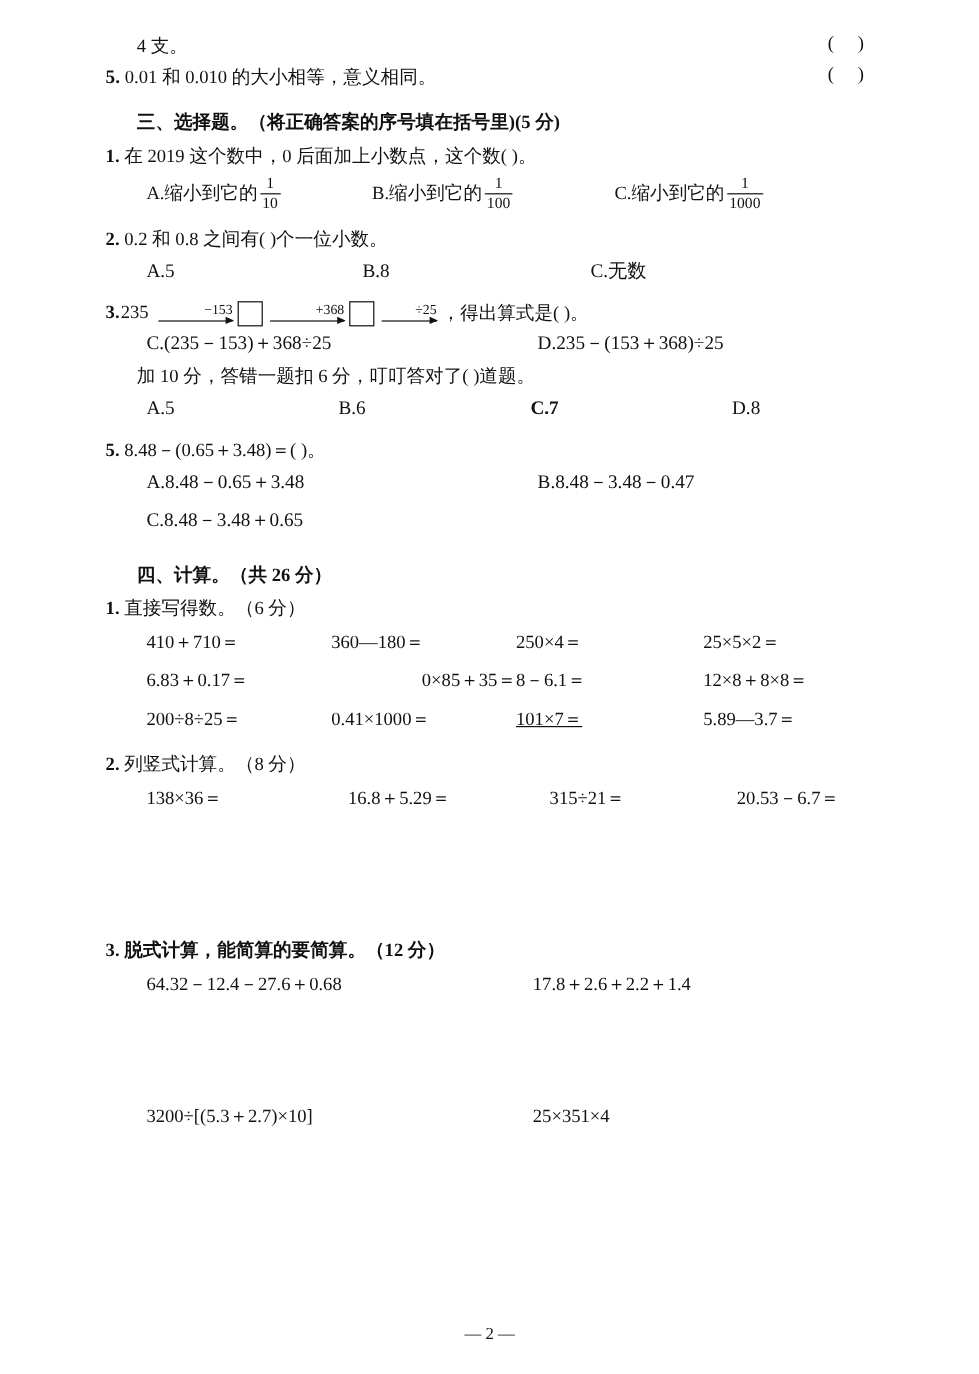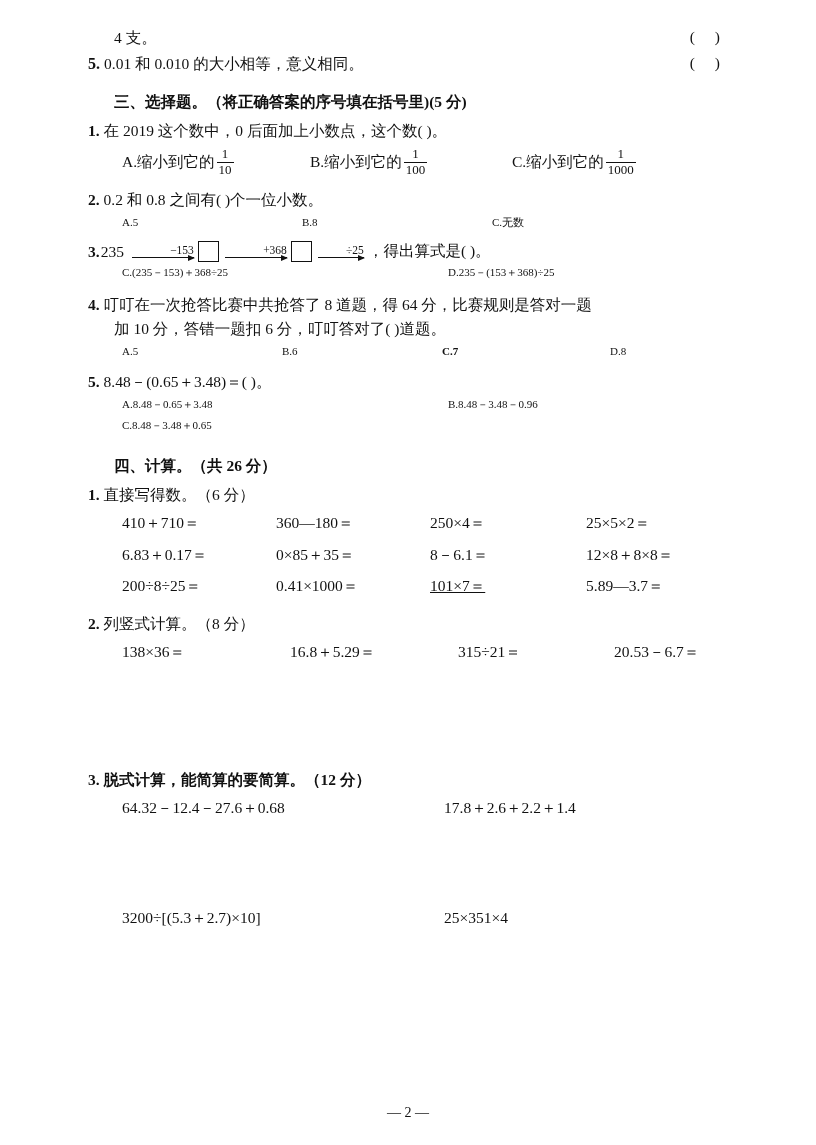--- a/index.html
+++ b/index.html
@@ -39,21 +39,21 @@
     font-size:13px;
     line-height:1.15;
     margin:0 2px;
   }
   .frac .num{ display:block; padding:0 2px; }
   .frac .den{ display:block; border-top:1px solid #111; padding:0 2px; }
 
   .choices{ display:flex; font-size:15.5px; margin-left:34px; line-height:2.0;gap:16px;}
   .choices > div{ }
 
-  .optrow{ margin-left:34px; font-size:11px; line-height:1.9; display:flex; }
+  .optrow{ margin-left:34px; font-size:16px; line-height:1.9; display:flex; }
 
   
   .arrowline{ display:flex; align-items:center; margin-left:0; font-size:15.5px; }
   .arrowgrp{ display:inline-block; position:relative; text-align:right; margin:0 2px; }
   .arrowgrp .lbl{ font-size:11.5px; display:block; line-height:1; margin-bottom:1px; }
   .arrowgrp .ln{ display:block; width:62px; height:0; border-top:1.1px solid #111; position:relative;}
   .arrowgrp .ln:after{
     content:""; position:absolute; right:-1px; top:-3.5px;
     border-left:7px solid #111; border-top:3.5px solid transparent; border-bottom:3.5px solid transparent;
   }
@@ -132,59 +132,55 @@
         <span class="lbl">÷25</span>
         <span class="ln" style="width:46px;"></span>
       </span>
       <span style="margin-left:2px;">，得出算式是(        )。</span>
     </div>
     <div class="optrow">
       <div style="width:326px;">C.(235－153)＋368÷25</div>
       <div>D.235－(153＋368)÷25</div>
     </div>
 
-    <div class="line" style="margin-top:10px;">
-      <span class="qnum">4.</span>
-      <span>叮叮在一次抢答比赛中共抢答了 8 道题，得 64 分，比赛规则是答对一题</span>
-    </div>
     <div class="line ind1">加 10 分，答错一题扣 6 分，叮叮答对了(        )道题。</div>
     <div class="optrow">
       <div style="width:160px;">A.5</div>
       <div style="width:160px;">B.6</div>
       <div style="width:168px;font-weight:bold;">C.7</div>
       <div>D.8</div>
     </div>
 
     <div class="line" style="margin-top:8px;">
       <span class="qnum">5.</span>
       <span>8.48－(0.65＋3.48)＝(        )。</span>
     </div>
     <div class="optrow">
       <div style="width:326px;">A.8.48－0.65＋3.48</div>
-      <div>B.8.48－3.48－0.96</div>
+      <div>B.8.48－3.48－0.47</div>
     </div>
     <div class="optrow">
       <div>C.8.48－3.48＋0.65</div>
     </div>
 
     <div class="sec-title ind1" style="margin-top:20px;">四、计算。（共 26 分）</div>
 
     <div class="line" style="margin-top:6px;">
       <span class="qnum">1.</span>
       <span class="bold" style="font-weight:normal;">直接写得数。（6 分）</span>
     </div>
     <div class="calcgrid">
       <div class="c" style="width:154px;">410＋710＝</div>
       <div class="c" style="width:154px;">360—180＝</div>
       <div class="c" style="width:156px;">250×4＝</div>
       <div class="c">25×5×2＝</div>
     </div>
     <div class="calcgrid">
       <div class="c" style="width:154px;">6.83＋0.17＝</div>
-      <div class="c" style="width:154px;">0×85＋35＝</div>
+      <div class="c" style="width:154px;text-align:right;">0×85＋35＝</div>
       <div class="c" style="width:156px;">8－6.1＝</div>
       <div class="c">12×8＋8×8＝</div>
     </div>
     <div class="calcgrid">
       <div class="c" style="width:154px;">200÷8÷25＝</div>
       <div class="c" style="width:154px;">0.41×1000＝</div>
       <div class="c" style="width:156px;text-decoration:underline;">101×7＝</div>
       <div class="c">5.89—3.7＝</div>
     </div>
 

